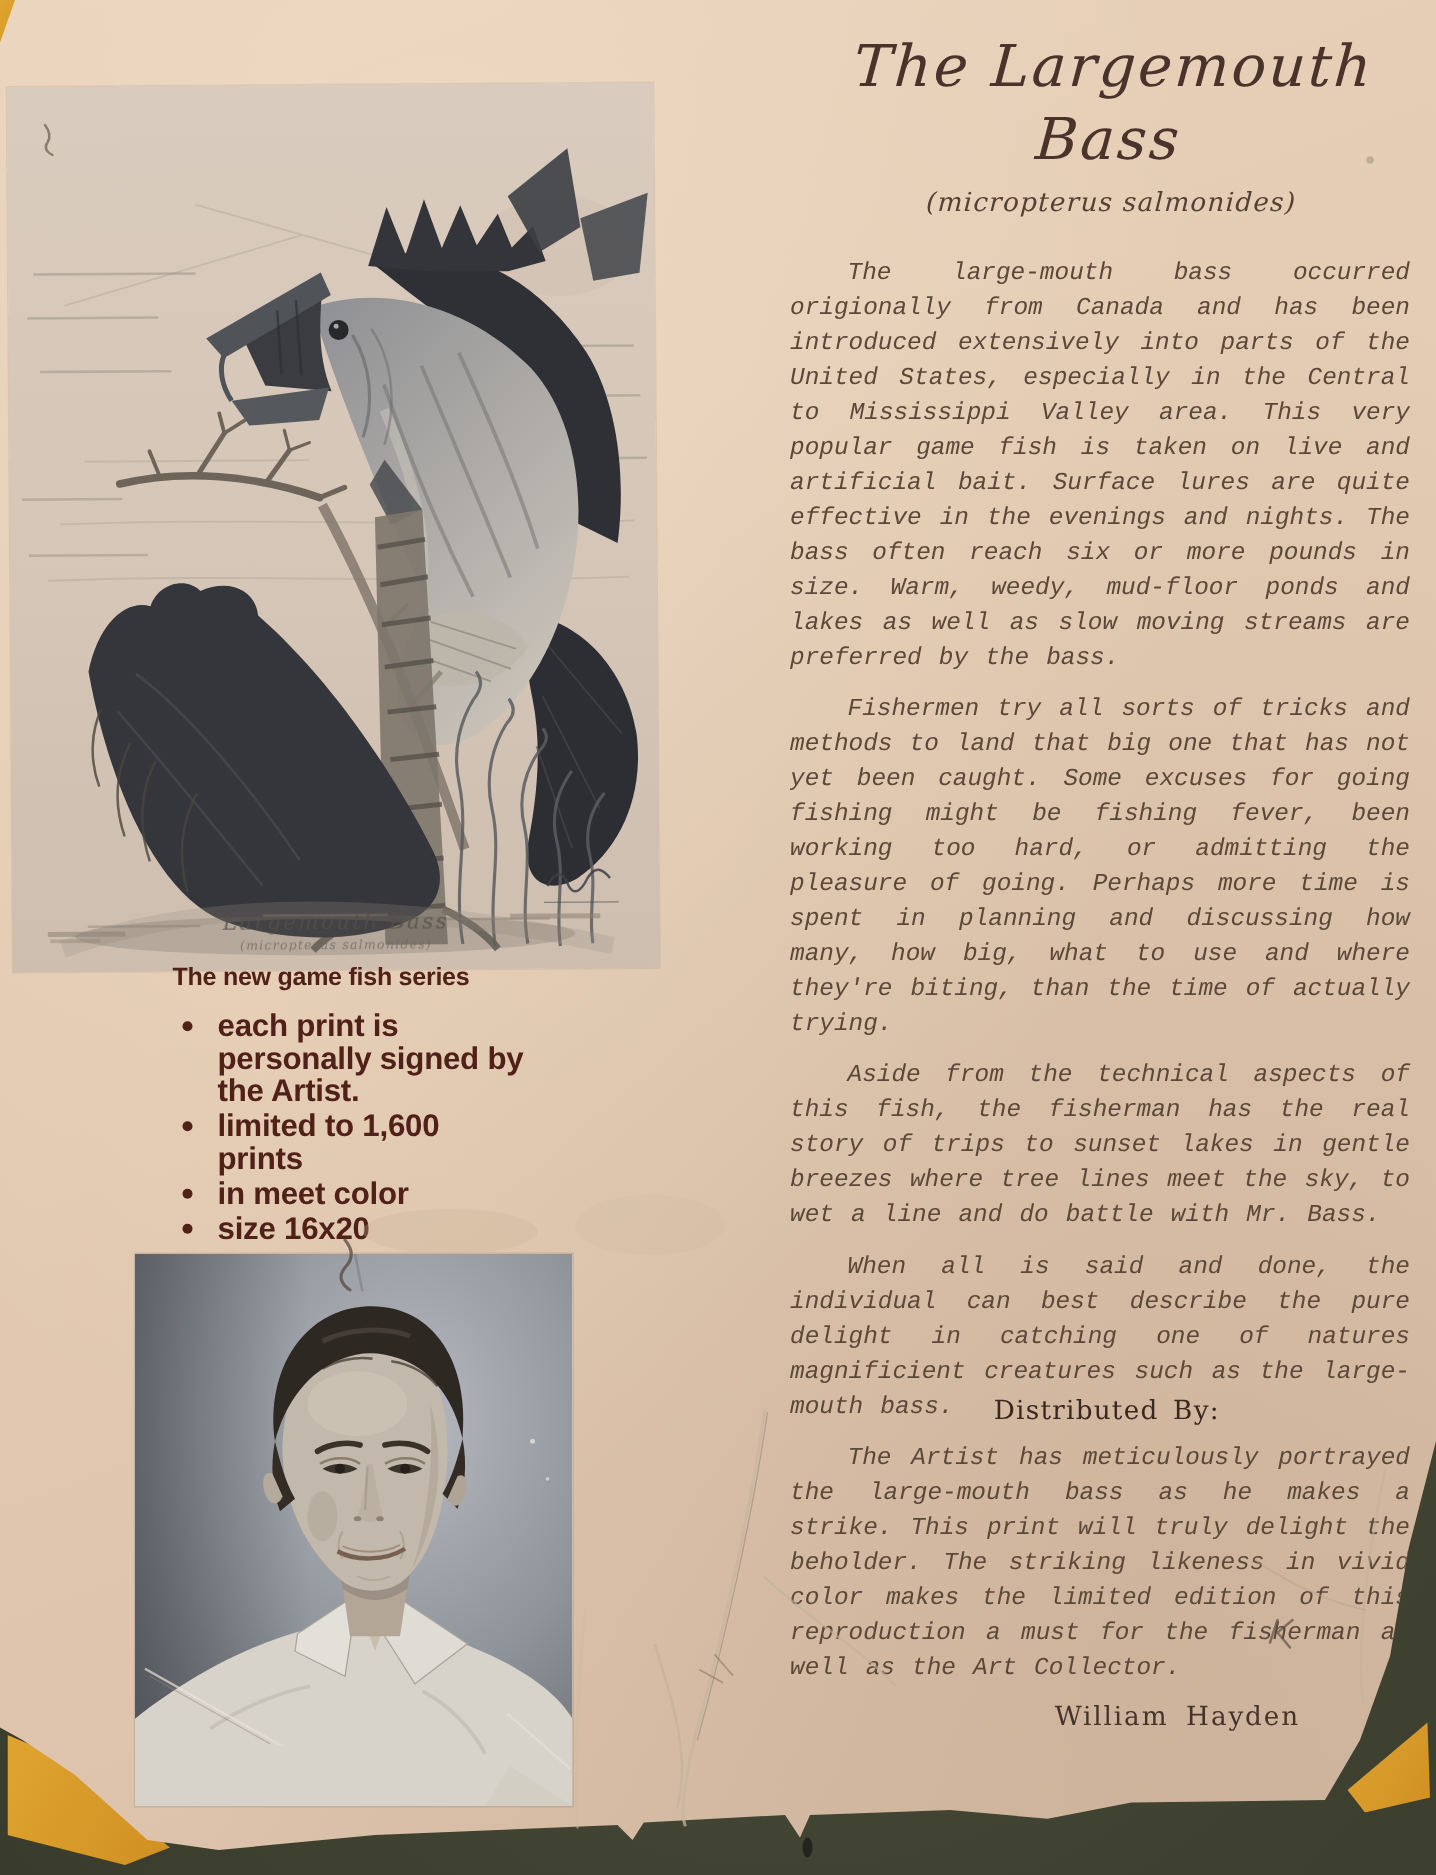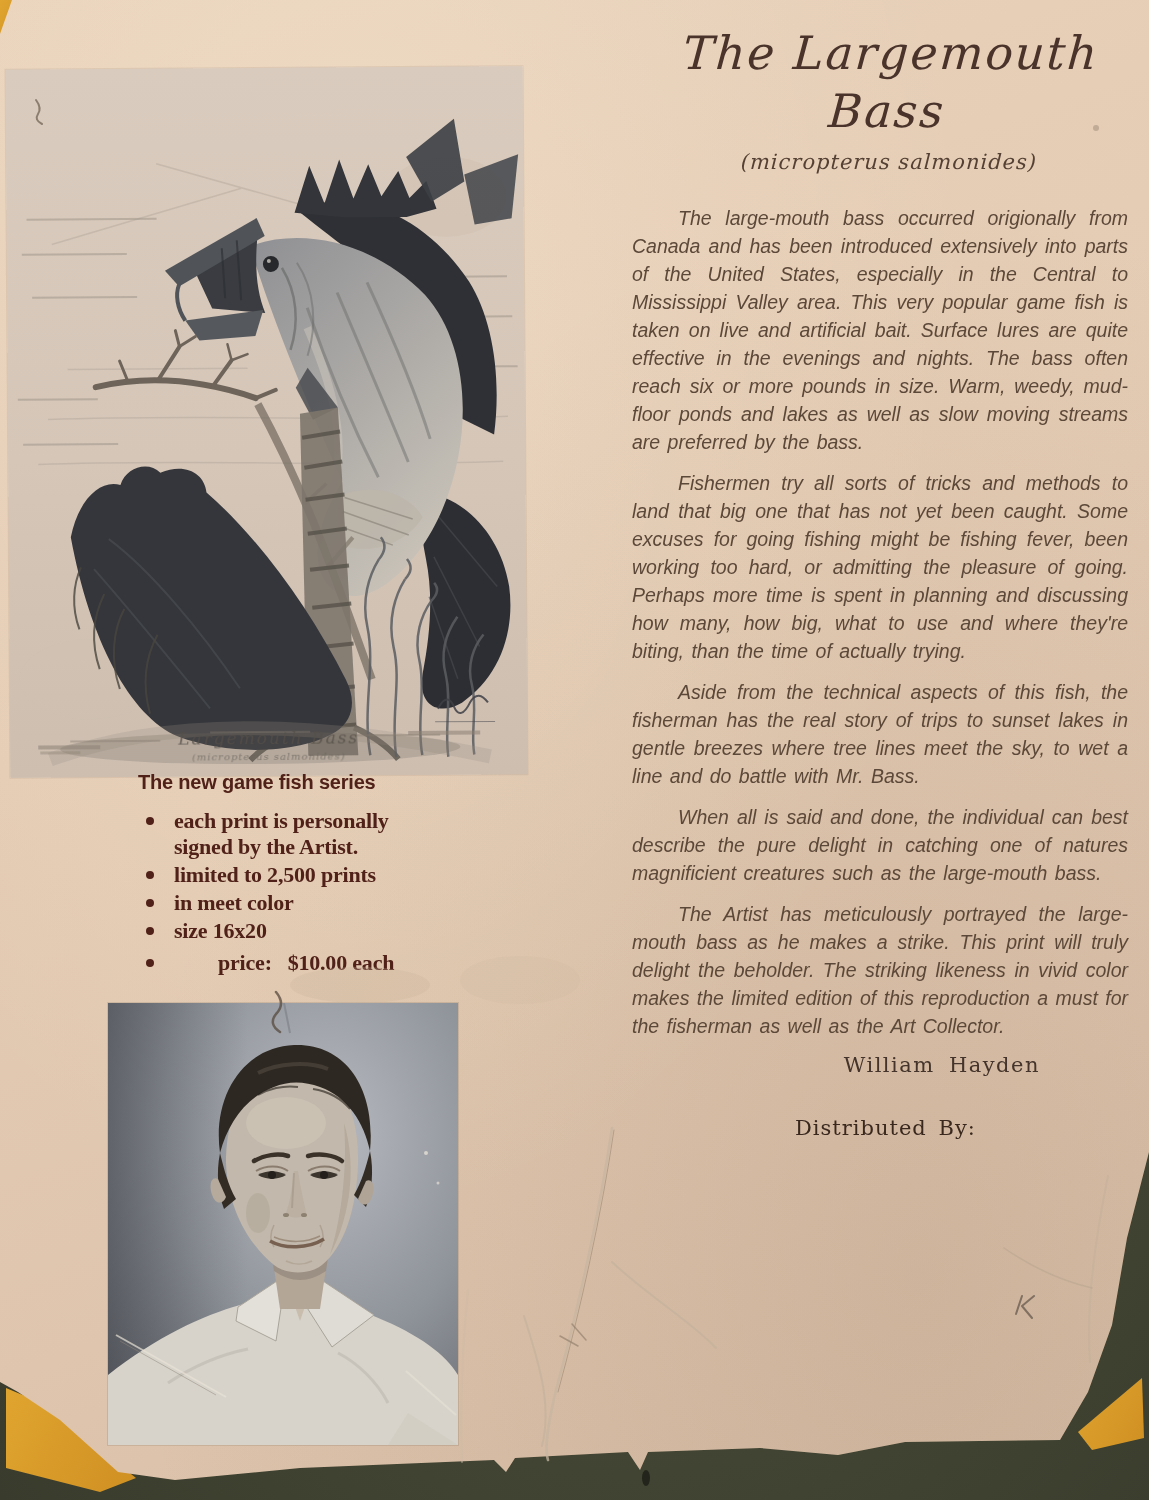--- a/index.html
+++ b/index.html
@@ -43,41 +43,41 @@
     font-family:"DejaVu Serif",serif;font-style:italic;font-size:10px;letter-spacing:1px;
     color:#6a645c;opacity:.7;filter:blur(.5px);margin-top:3px;
   }
 
   
   .promo{position:absolute;left:138px;top:770px;width:330px;color:#502118;
     font-family:"Liberation Sans",sans-serif;font-weight:bold;letter-spacing:-.2px;}
   .promo-heading{font-size:20px;line-height:24px;margin:0 0 14px 0;}
   .bullet-row{display:flex;align-items:flex-start;margin:0 0 2px 0;margin-left:8px;}
   .bullet-row .dot{flex:0 0 auto;width:8px;height:8px;border-radius:50%;background:#502118;margin:9px 20px 0 0;}
-  .bullet-text{font-size:22px;line-height:26px;max-width:252px;white-space:pre-wrap;font-family:Liberation Serif, serif;}
+  .bullet-text{font-size:25px;line-height:26px;max-width:252px;white-space:pre-wrap;}
   .bullet-row.price{margin-top:6px;gap:44px;}
 
   
   .portrait{position:absolute;left:108px;top:1003px;width:350px;height:442px;overflow:hidden;
     box-shadow:0 0 0 1px rgba(90,75,60,.15);}
   .portrait svg{display:block;}
 
   
   .article{position:absolute;left:632px;top:24px;width:514px;color:#5c4839;}
   .art-title{
     font-family:"DejaVu Serif",serif;font-style:italic;font-weight:normal;
     font-size:46px;line-height:58px;text-align:center;color:#4a332a;
     letter-spacing:2px;margin:0;transform:skewX(-4deg);
   }
   .art-subtitle{
     font-family:"DejaVu Serif",serif;font-style:italic;font-size:21px;text-align:center;
     color:#554134;letter-spacing:1px;margin:10px 0 30px 0;transform:skewX(-3deg);
   }
   .article p{
-    font-family:Liberation Sans, sans-serif;font-style:italic;font-size:19.5px;line-height:28px;
+    font-family:Liberation Mono, monospace;font-style:italic;font-size:19.5px;line-height:28px;
     text-align:justify;text-indent:46px;margin:0 18px 13px 0;word-spacing:2px;color:#5c4839;
   }
   .attribution{
     font-family:"DejaVu Serif",serif;font-style:normal;font-size:21px;letter-spacing:1.5px;
     word-spacing:6px;color:#44342b;text-align:right;padding-right:106px;margin-top:12px;
   }
   .distributed{
     position:absolute;left:795px;top:1116px;font-family:"DejaVu Serif",serif;font-weight:normal;
     font-size:21px;letter-spacing:1px;word-spacing:4px;color:#3a281f;
   }
@@ -251,21 +251,21 @@
     </div>
 
     <div class="promo">
       <div class="promo-heading">The new game fish series</div>
       <div class="bullet-row">
         <span class="dot"></span>
         <span class="bullet-text">each print is personally signed by the Artist.</span>
       </div>
       <div class="bullet-row">
         <span class="dot"></span>
-        <span class="bullet-text">limited to 2,500 prints</span>
+        <span class="bullet-text">limited to 1,600 prints</span>
       </div>
       <div class="bullet-row">
         <span class="dot"></span>
         <span class="bullet-text">in meet color</span>
       </div>
       <div class="bullet-row">
         <span class="dot"></span>
         <span class="bullet-text">size 16x20</span>
       </div>
       <div class="bullet-row price">

